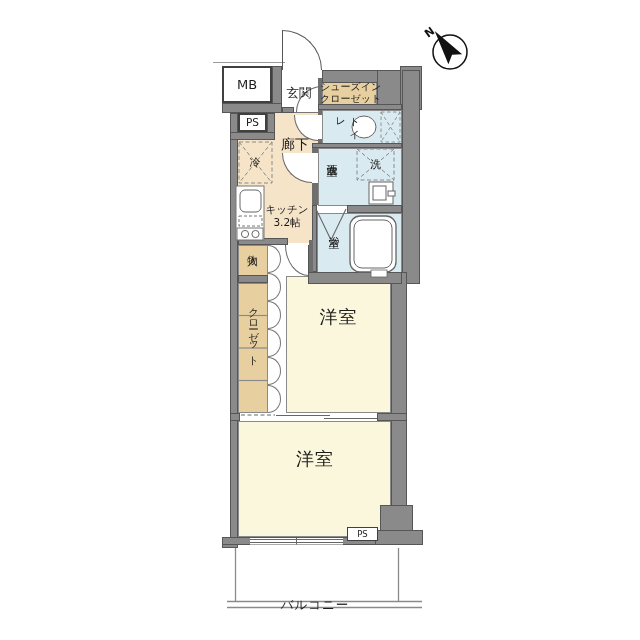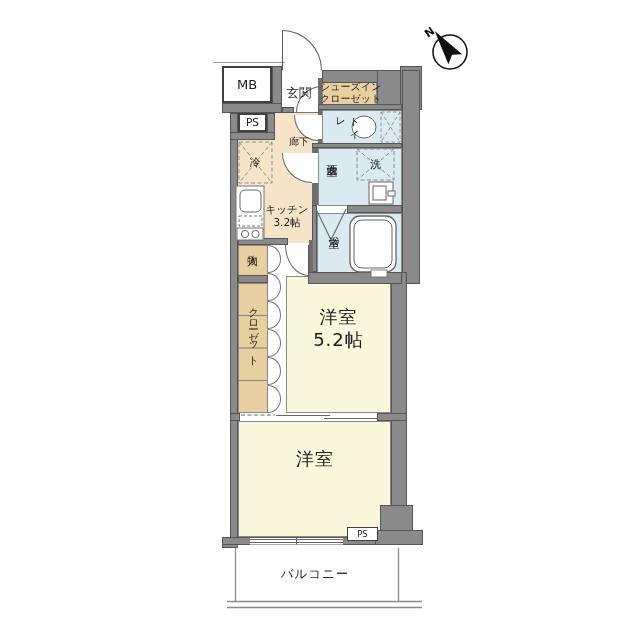--- a/index.html
+++ b/index.html
@@ -182,34 +182,33 @@
   </svg>
 
   <div class="lbl" style="left:222px;top:77px;width:50px;font-size:13px;">MB</div>
   <div class="lbl" style="left:238px;top:116px;width:29px;font-size:10.5px;">PS</div>
   <div class="lbl" style="left:278px;top:85px;width:42px;font-size:12.5px;">玄関</div>
   <div class="lbl two" style="left:320px;top:81px;width:59px;font-size:10px;line-height:1.2;">
     <span>シューズイン</span>
     <span>クローゼット</span>
   </div>
   <div class="vlbl" style="left:333px;top:110px;height:36px;font-size:10px;">トイレ</div>
-  <div class="lbl" style="left:281px;top:136px;width:28px;font-size:10px;text-align:right;">廊下</div>
+  <div class="lbl" style="left:281px;top:136px;width:28px;font-size:14px;text-align:right;">廊下</div>
   <div class="lbl" style="left:238px;top:156px;width:34px;font-size:11px;">冷</div>
   <div class="vlbl" style="left:323px;top:155px;height:44px;font-size:11px;">洗面室</div>
   <div class="lbl" style="left:357px;top:158px;width:37px;font-size:11px;">洗</div>
   <div class="lbl two" style="left:258px;top:203px;width:58px;font-size:10.5px;">
     <span>キッチン</span>
     <span>3.2帖</span>
   </div>
   <div class="vlbl" style="left:325px;top:228px;height:34px;font-size:11px;">浴室</div>
   <div class="vlbl" style="left:246px;top:247px;height:28px;font-size:10.5px;letter-spacing:0;">物入</div>
   <div class="vlbl" style="left:247px;top:300px;height:98px;font-size:10.5px;letter-spacing:0;">クローゼット</div>
   <div class="lbl two big" style="left:286px;top:306px;width:105px;">
     <span>洋室</span>
-    <span>5.2帖</span>
   </div>
   <div class="lbl two big" style="left:250px;top:448px;width:130px;">
     <span>洋室</span>
   </div>
   <div class="lbl" style="left:347px;top:529px;width:31px;font-size:8.5px;">PS</div>
-  <div class="lbl" style="left:265px;top:566px;width:100px;font-size:12.5px;letter-spacing:1px;">バルコニー</div>
+  <div class="lbl" style="left:265px;top:597px;width:100px;font-size:12.5px;letter-spacing:1px;">バルコニー</div>
 
 </div>
 
 </body></html>

